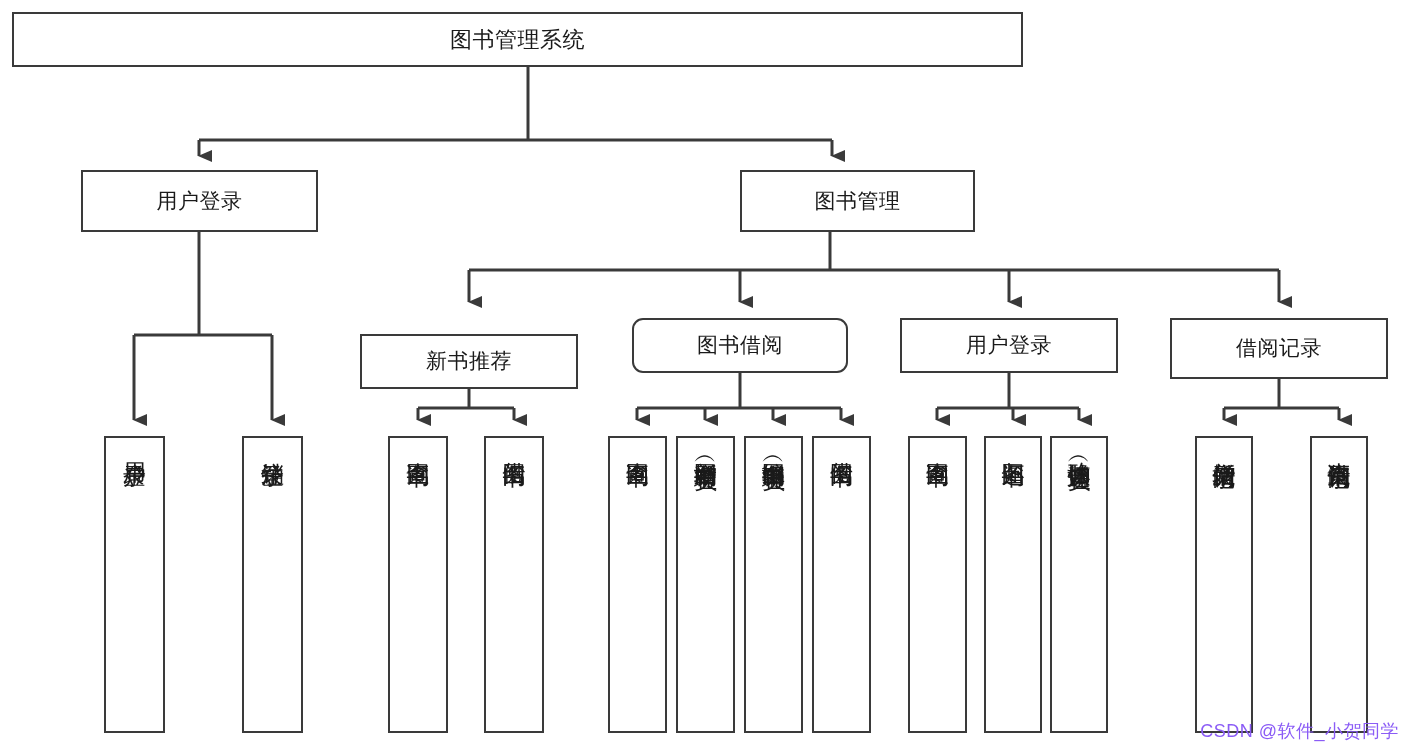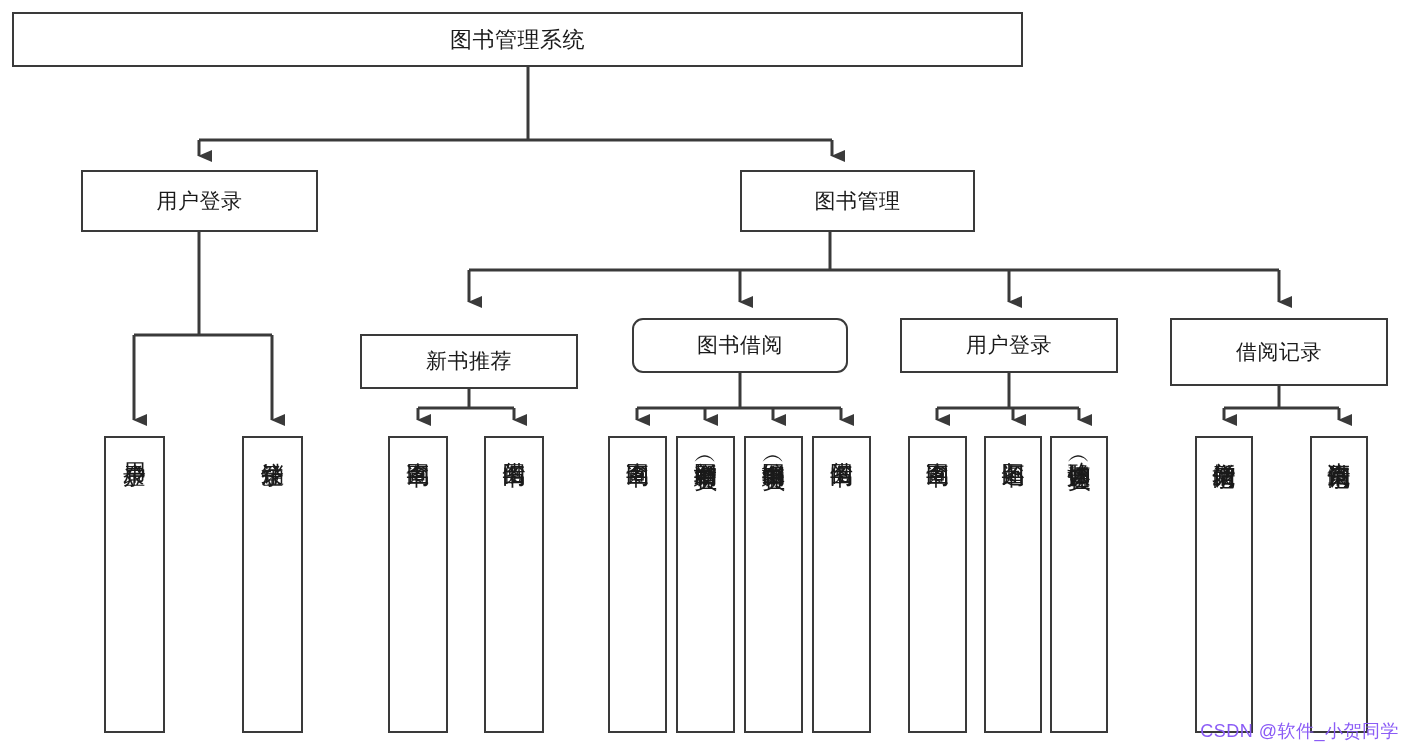--- a/index.html
+++ b/index.html
@@ -142,21 +142,21 @@
 
   <div class="node h" style="left:360px; top:334px; width:218px; height:55px;">
     <span class="lbl">新书推荐</span>
   </div>
   <div class="node h" style="left:632px; top:318px; width:216px; height:55px;border-radius:11px;">
     <span class="lbl">图书借阅</span>
   </div>
   <div class="node h" style="left:900px; top:318px; width:218px; height:55px;">
     <span class="lbl">用户登录</span>
   </div>
-  <div class="node h" style="left:1170px; top:318px; width:218px; height:68px;">
+  <div class="node h" style="left:1170px; top:318px; width:218px; height:61px;">
     <span class="lbl">借阅记录</span>
   </div>
 
   <div class="node v" style="left:104px; top:436px; width:61px; height:297px;">
     <span class="lbl">用户登录</span>
   </div>
   <div class="node v" style="left:242px; top:436px; width:61px; height:297px;">
     <span class="lbl">注销登录</span>
   </div>
   <div class="node v" style="left:388px; top:436px; width:60px; height:297px;">

